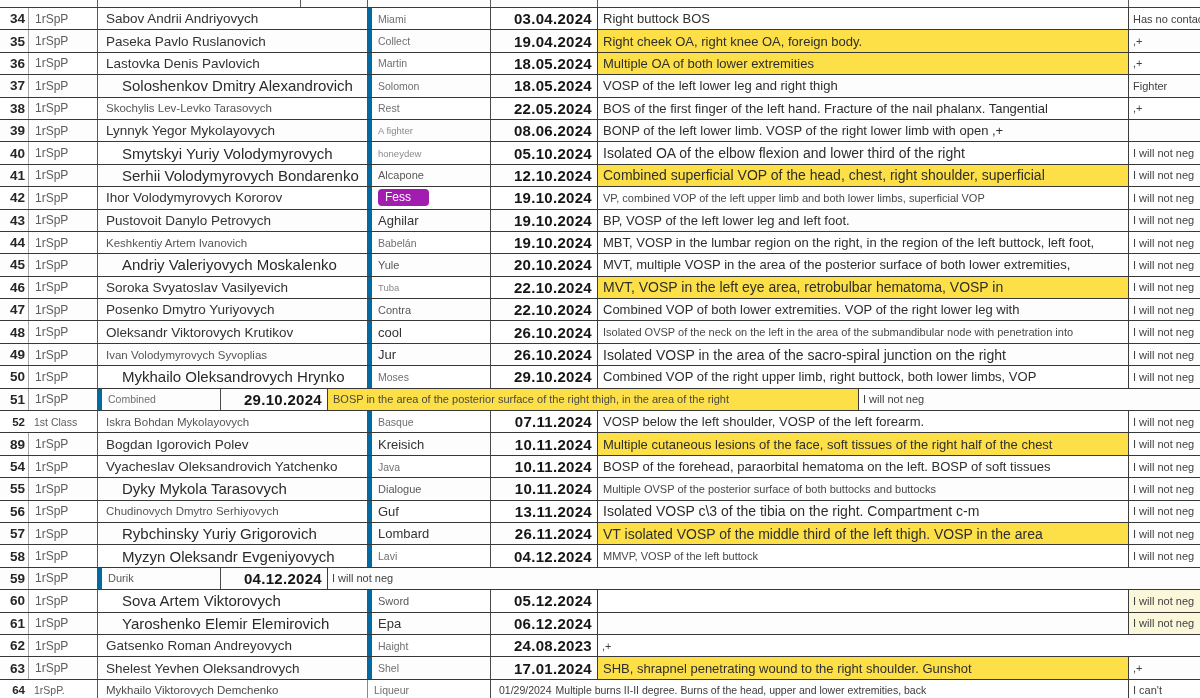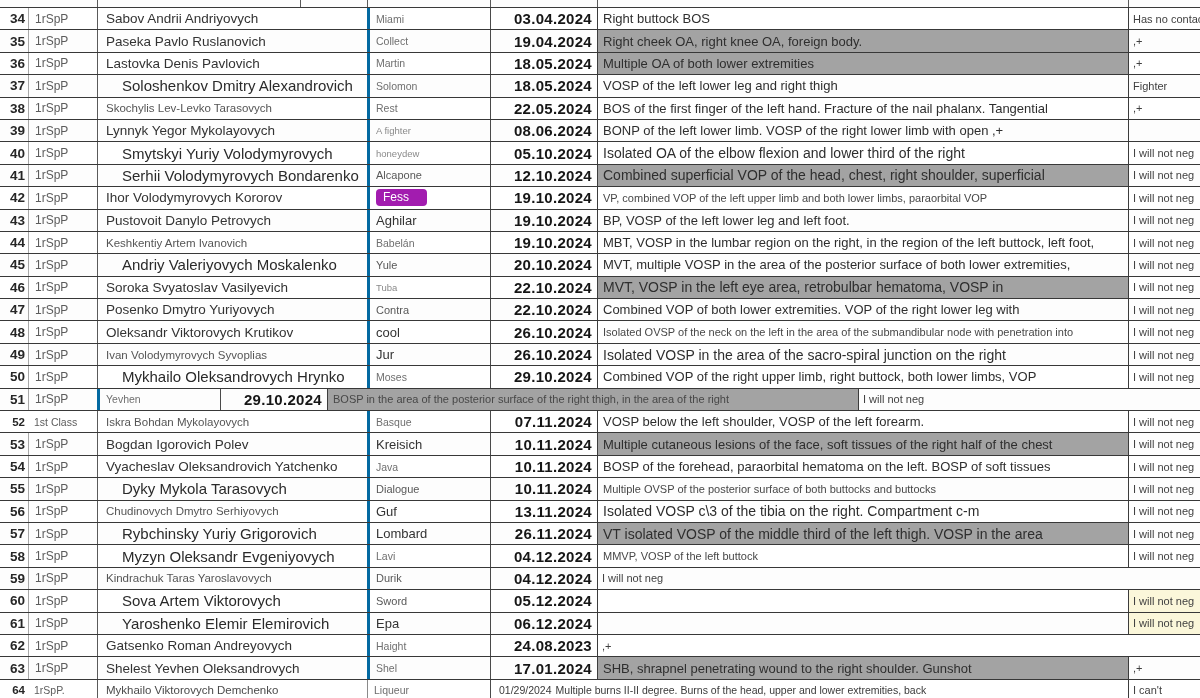--- a/index.html
+++ b/index.html
@@ -11,21 +11,21 @@
   .topstrip{height:7px;position:relative;border-bottom:1px solid #3a3a3a;background:#fdfdfd;}
   .tick{position:absolute;top:0;width:1px;height:7px;background:#5a5a5a;}
 
   .row{display:flex;height:22.4px;box-sizing:border-box;border-bottom:1px solid #383838;background:#ffffff;align-items:stretch;}
   .row:nth-child(even){background:#fdfdfd;}
   .cell{box-sizing:border-box;display:flex;align-items:center;overflow:hidden;white-space:nowrap;height:100%;}
 
   .c-num{width:28px;justify-content:flex-end;padding-right:3px;font-size:13.5px;font-weight:700;color:#262626;}
   .c-rank{width:69px;padding-left:6px;font-size:12px;color:#5c5c5c;border-left:1px solid #a8a8a8;}
   .c-name{width:270px;padding-left:8px;font-size:13.5px;color:#333333;border-left:1px solid #5a5a5a;}
-  .c-call{width:123px;padding-left:6px;border-left:3px solid #0369a1;}
+  .c-call{width:123px;padding-left:6px;border-left:5px solid #0369a1;}
   .c-date{width:107px;justify-content:flex-end;padding-right:5px;font-size:15px;font-weight:700;letter-spacing:.3px;color:#161616;border-left:1px solid #4a4a4a;}
   .c-desc{width:531px;padding-left:5px;font-size:13px;color:#2e2e2e;border-left:1px solid #3c3c3c;}
   .c-status{width:72px;flex:0 0 72px;padding-left:4px;font-size:11px;color:#3f3f3f;border-left:1px solid #3c3c3c;}
 
   
   .ns-s .c-name{font-size:11.5px;color:#555555;}
   .ns-l .c-name{font-size:15px;color:#2a2a2a;padding-left:24px;}
 
   
   .ds-s .c-desc{font-size:11px;color:#474747;}
@@ -38,21 +38,21 @@
   .cs-md .call-text{font-size:11px;color:#585858;}
   .cs-lg .call-text{font-size:13px;color:#333333;}
   .cs-pill .call-text{
     font-size:12px;color:#ffffff;background:#a21caf;
     border-radius:4px;padding:1px 18px 2px 7px;
   }
 
   .rk-s .c-rank{font-size:10.5px;color:#5c5c5c;border-left:none;}
   .rk-s .c-num{font-size:11.5px;font-weight:600;}
 
-  .shade .c-desc{background:#a3a3a3;}
+  .shade .c-desc{background:#fde047;}
   .hl .c-status{background:#fbf7da;}
 
   
   .merged .c-date{width:auto;justify-content:flex-start;padding-left:8px;padding-right:0;
     font-weight:400;font-size:10.5px;letter-spacing:0;color:#3a3a3a;}
   .merged .c-desc{width:auto;flex:1;border-left:none;padding-left:4px;font-size:10.5px;color:#3a3a3a;}
   .merged .c-name{font-size:11.5px;color:#4a4a4a;}
   .merged .c-call{border-left:1px solid #8a8a8a;}
 </style>
 </head>
@@ -158,21 +158,21 @@
     <div class="cell c-status">I will not neg</div>
   </div>
       <div class="row ns-m ds-s cs-pill">
     <div class="cell c-num">42</div>
     <div class="cell c-rank">1rSpP</div>
     <div class="cell c-name">Ihor Volodymyrovych Kororov</div>
     <div class="cell c-call">
       <span class="call-text">Fess</span>
     </div>
     <div class="cell c-date">19.10.2024</div>
-    <div class="cell c-desc">VP, combined VOP of the left upper limb and both lower limbs, paraorbital VOP</div>
+    <div class="cell c-desc">VP, combined VOP of the left upper limb and both lower limbs, superficial VOP</div>
     <div class="cell c-status">I will not neg</div>
   </div>
       <div class="row ns-m ds-m cs-lg">
     <div class="cell c-num">43</div>
     <div class="cell c-rank">1rSpP</div>
     <div class="cell c-name">Pustovoit Danylo Petrovych</div>
     <div class="cell c-call">
       <span class="call-text">Aghilar</span>
     </div>
     <div class="cell c-date">19.10.2024</div>
@@ -253,39 +253,39 @@
       <span class="call-text">Moses</span>
     </div>
     <div class="cell c-date">29.10.2024</div>
     <div class="cell c-desc">Combined VOP of the right upper limb, right buttock, both lower limbs, VOP</div>
     <div class="cell c-status">I will not neg</div>
   </div>
       <div class="row ns-m ds-s cs-sm shade">
     <div class="cell c-num">51</div>
     <div class="cell c-rank">1rSpP</div>
     <div class="cell c-call">
-      <span class="call-text">Yevhen</span>
+      <span class="call-text">Combined</span>
     </div>
     <div class="cell c-date">29.10.2024</div>
     <div class="cell c-desc">BOSP in the area of the posterior surface of the right thigh, in the area of the right</div>
     <div class="cell c-status">I will not neg</div>
   </div>
       <div class="row ns-s ds-m cs-sm rk-s">
     <div class="cell c-num">52</div>
     <div class="cell c-rank">1st Class</div>
     <div class="cell c-name">Iskra Bohdan Mykolayovych</div>
     <div class="cell c-call">
       <span class="call-text">Basque</span>
     </div>
     <div class="cell c-date">07.11.2024</div>
     <div class="cell c-desc">VOSP below the left shoulder, VOSP of the left forearm.</div>
     <div class="cell c-status">I will not neg</div>
   </div>
       <div class="row ns-m ds-m cs-lg shade">
-    <div class="cell c-num">53</div>
+    <div class="cell c-num">89</div>
     <div class="cell c-rank">1rSpP</div>
     <div class="cell c-name">Bogdan Igorovich Polev</div>
     <div class="cell c-call">
       <span class="call-text">Kreisich</span>
     </div>
     <div class="cell c-date">10.11.2024</div>
     <div class="cell c-desc">Multiple cutaneous lesions of the face, soft tissues of the right half of the chest</div>
     <div class="cell c-status">I will not neg</div>
   </div>
       <div class="row ns-m ds-m cs-sm">
@@ -339,21 +339,20 @@
     <div class="cell c-call">
       <span class="call-text">Lavi</span>
     </div>
     <div class="cell c-date">04.12.2024</div>
     <div class="cell c-desc">MMVP, VOSP of the left buttock</div>
     <div class="cell c-status">I will not neg</div>
   </div>
       <div class="row ns-s ds-m cs-md">
     <div class="cell c-num">59</div>
     <div class="cell c-rank">1rSpP</div>
-    <div class="cell c-name">Kindrachuk Taras Yaroslavovych</div>
     <div class="cell c-call">
       <span class="call-text">Durik</span>
     </div>
     <div class="cell c-date">04.12.2024</div>
     <div class="cell c-status">I will not neg</div>
   </div>
       <div class="row ns-l ds-m cs-md hl">
     <div class="cell c-num">60</div>
     <div class="cell c-rank">1rSpP</div>
     <div class="cell c-name">Sova Artem Viktorovych</div>

